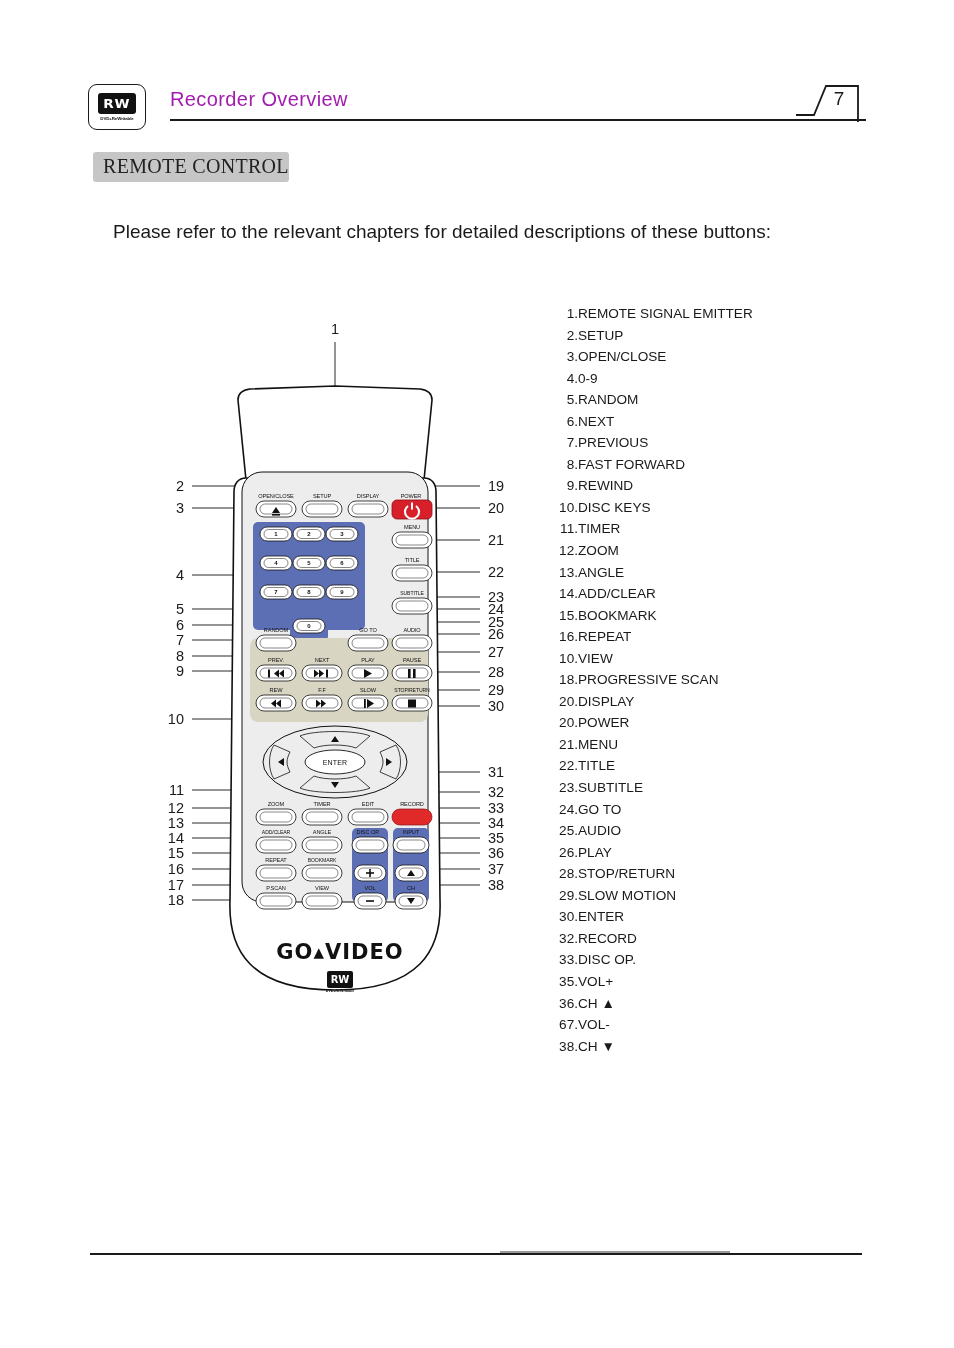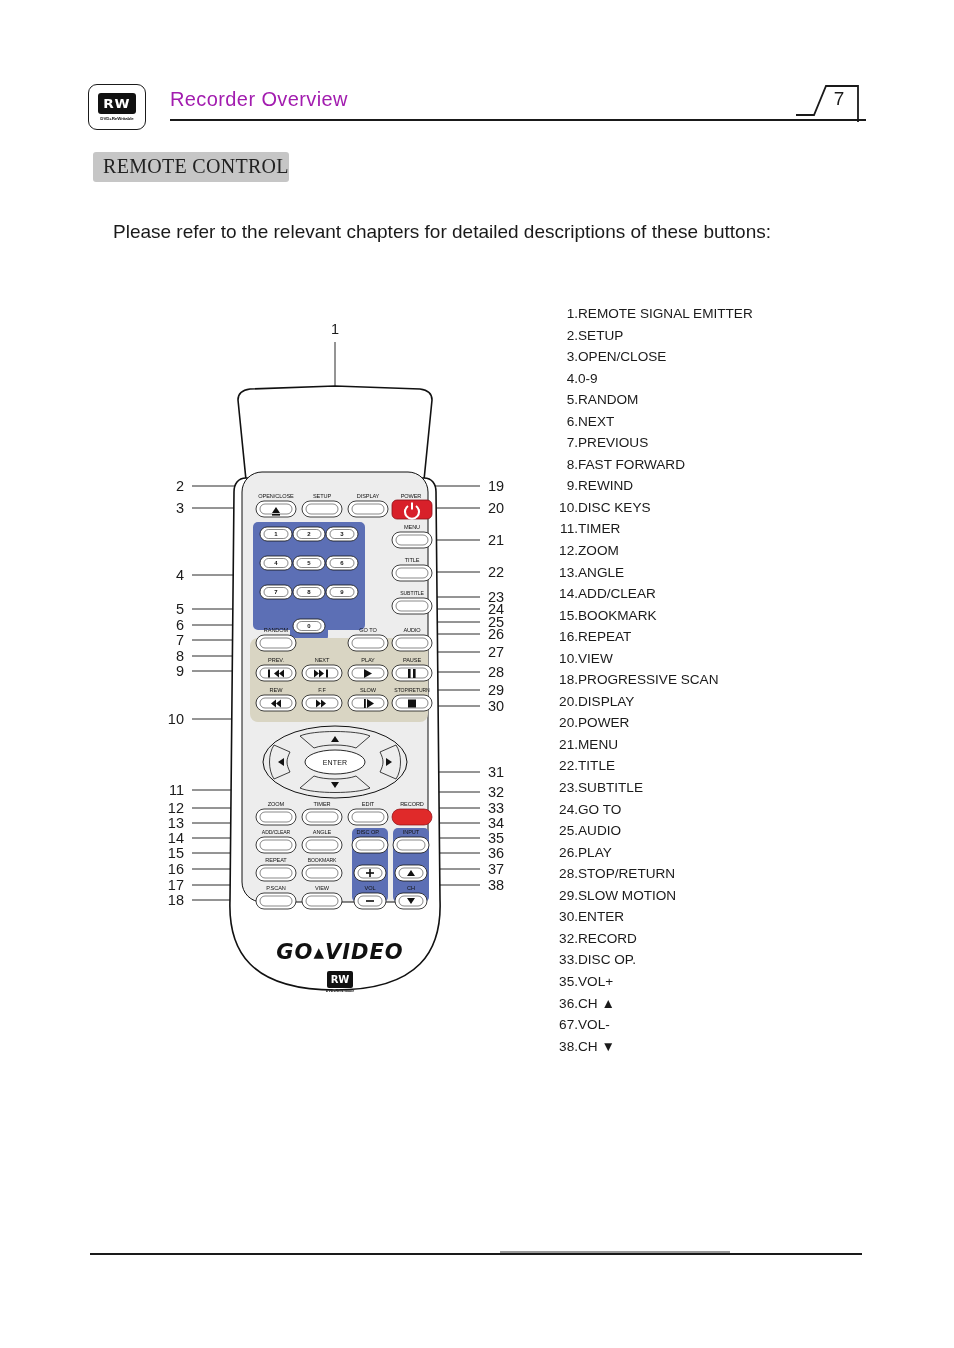--- a/index.html
+++ b/index.html
@@ -70,21 +70,21 @@
   .glyph{fill:#111;}
   .lead{stroke:#2b2b2b;stroke-width:1;fill:none;}
   .pill{fill:#ffffff;stroke:#111;stroke-width:.8;}
   .pill-in{fill:none;stroke:#111;stroke-width:.5;}
 
   .brand{
     position:absolute;left:0;right:0;top:640px;text-align:center;
   }
   .brand-text{
     font-family:"DejaVu Sans", sans-serif;font-size:21px;font-weight:bold;
-    letter-spacing:1px;color:#111;font-style:italic;
+    letter-spacing:1px;color:#111;
   }
   .brand-rw{
     margin:7px auto 0;width:26px;height:17px;background:#111;border-radius:2px;
     display:flex;align-items:center;justify-content:center;
   }
   .brand-rw span{color:#fff;font-size:10px;font-weight:bold;font-family:"DejaVu Sans", sans-serif;}
   .brand-rwsub{font-size:3.6px;font-weight:bold;color:#111;margin-top:1px;}
 
   
   .footer-rule{position:absolute;left:90px;top:1253px;width:772px;height:2px;background:#1a1a1a;}

